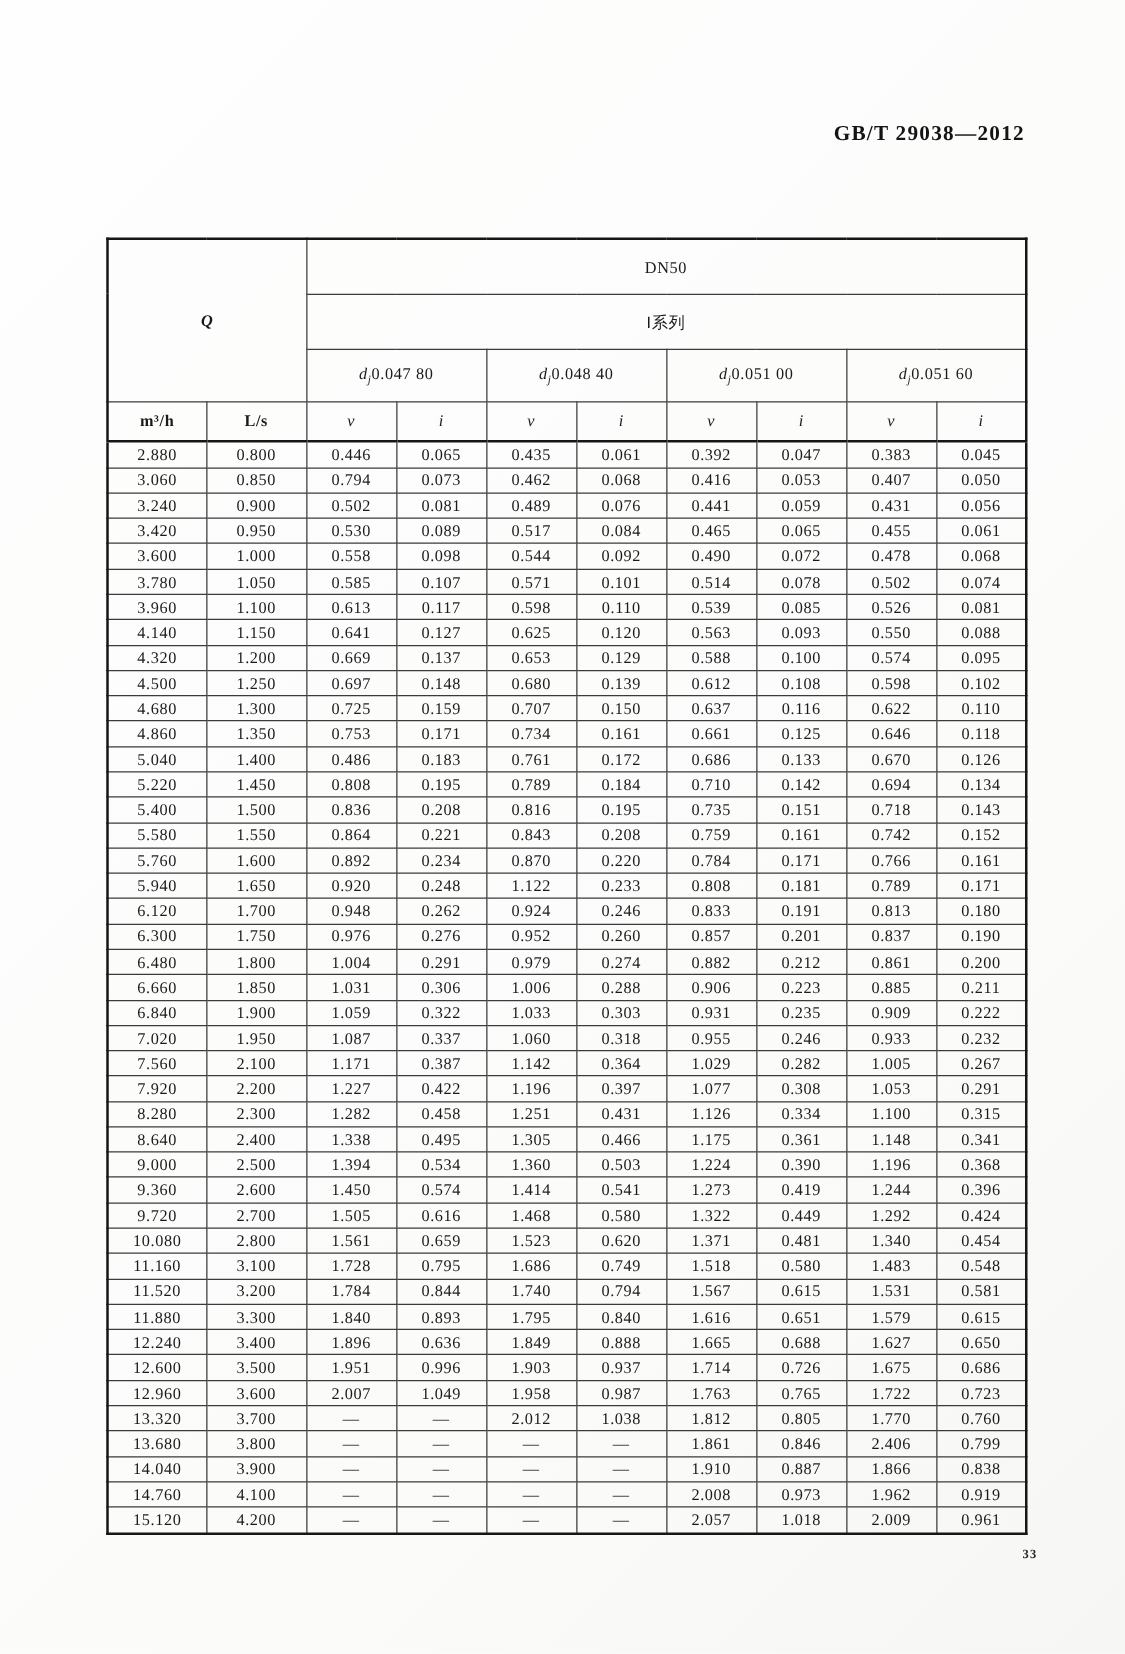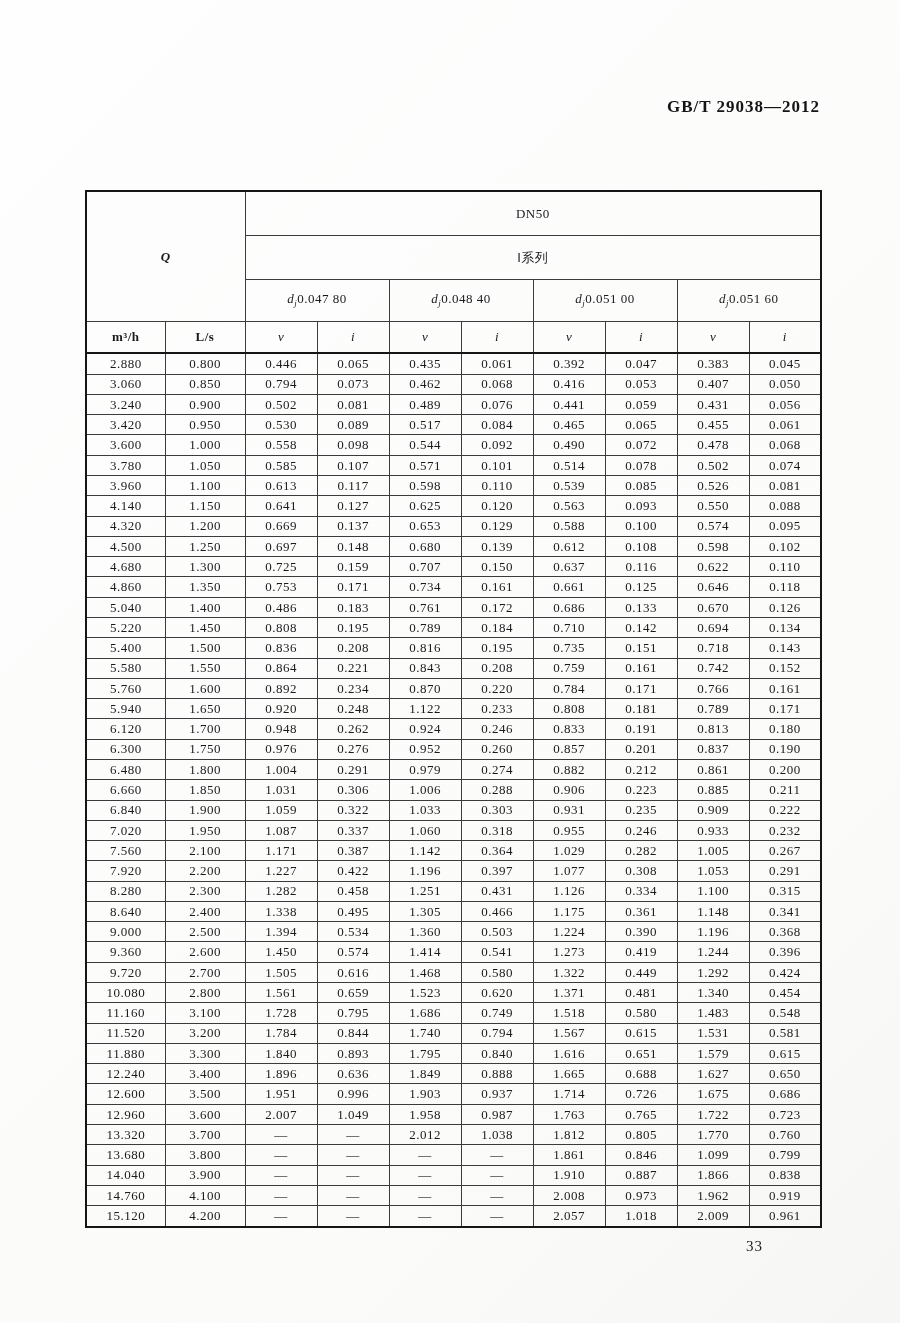--- a/index.html
+++ b/index.html
@@ -18,22 +18,22 @@
     font-weight: bold; font-size: 17px; letter-spacing: 1px;
     color: #141414;
   }
   .table-title {
     position: absolute; top: 151px; left: 85px; width: 735px;
     text-align: center; font-weight: bold; font-size: 16px;
     color: #141414;
     font-family: "Liberation Sans", sans-serif;
   }
   .page-number {
-    position: absolute; top: 1238px; left: 746px;
-    font-weight: normal; font-size: 15px; letter-spacing: 1px;
+    position: absolute; top: 1238px; left: 818px;
+    font-weight: bold; font-size: 10px; letter-spacing: 1px;
     color: #222;
   }
 
   table.data-table {
     position: absolute; left: 85px; top: 190px;
     width: 735px; height: 1038px;
     border-collapse: collapse; table-layout: fixed;
     background: transparent;
   }
   table.data-table td {
@@ -579,21 +579,21 @@
         </tr>
         <tr>
           <td class="data-cell">13.680</td>
           <td class="data-cell">3.800</td>
           <td class="data-cell">—</td>
           <td class="data-cell">—</td>
           <td class="data-cell">—</td>
           <td class="data-cell">—</td>
           <td class="data-cell">1.861</td>
           <td class="data-cell">0.846</td>
-          <td class="data-cell">1.099</td>
+          <td class="data-cell">2.406</td>
           <td class="data-cell">0.799</td>
         </tr>
         <tr>
           <td class="data-cell">14.040</td>
           <td class="data-cell">3.900</td>
           <td class="data-cell">—</td>
           <td class="data-cell">—</td>
           <td class="data-cell">—</td>
           <td class="data-cell">—</td>
           <td class="data-cell">1.910</td>

